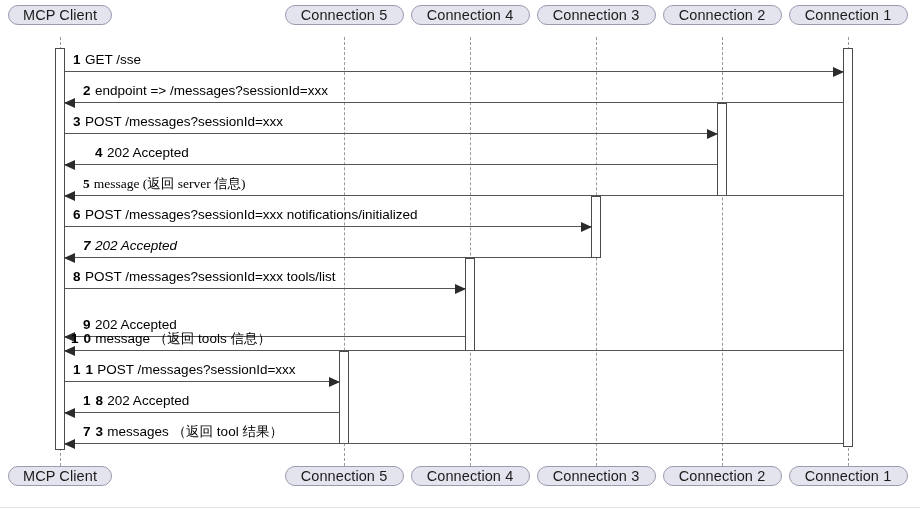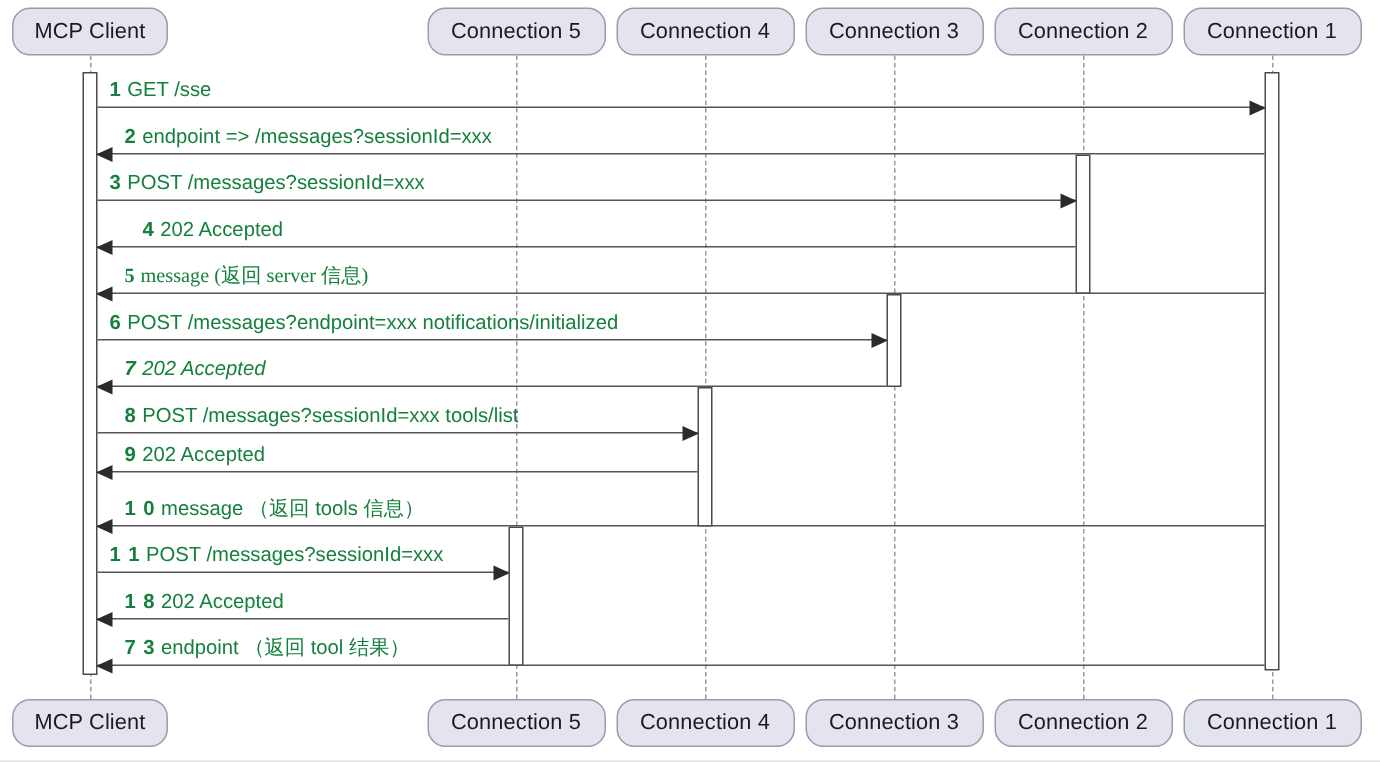--- a/index.html
+++ b/index.html
@@ -26,21 +26,21 @@
     bottom: 0;
     width: 920px;
     height: 1px;
     background: #e2e2e2;
   }
 
   
   .participant-box {
     position: absolute;
     box-sizing: border-box;
-    height: 32px;
+    height: 20px;
     background: #e4e4ef;
     border: 1px solid #9a9ab0;
     border-radius: 12px;
     display: flex;
     align-items: center;
     justify-content: center;
     font-size: 14.5px;
     color: #1b1b1b;
     letter-spacing: .1px;
     white-space: nowrap;
@@ -83,21 +83,21 @@
   .arrowhead.left {
     border-top: 5px solid transparent;
     border-bottom: 5px solid transparent;
     border-right: 11px solid #2b2b2b;
     left: -1px;
   }
   .msg-label {
     position: absolute;
     bottom: 4px;
     font-size: 13.5px;
-    color: #15803d;
+    color: #000000;
     white-space: nowrap;
     line-height: 16px;
   }
   .msg-label .seq {
     font-weight: bold;
     letter-spacing: .6px;
   }
 </style>
 </head>
 <body>
@@ -159,49 +159,49 @@
       <div class="msg" style="left: 65px; top: 164px; width: 652px;">
         <div class="arrowhead left"></div>
         <div class="msg-label" style="left: 30px;"><span class="seq">4</span> <span>202 Accepted</span></div>
       </div>
       <div class="msg" style="left: 65px; top: 195px; width: 778px;">
         <div class="arrowhead left"></div>
         <div class="msg-label" style="left: 18px; font-family: Liberation Serif, serif;"><span class="seq">5</span> <span>message (返回 server 信息)</span></div>
       </div>
       <div class="msg" style="left: 65px; top: 226px; width: 526px;">
         <div class="arrowhead right"></div>
-        <div class="msg-label" style="left: 8px;"><span class="seq">6</span> <span>POST /messages?endpoint=xxx notifications/initialized</span></div>
+        <div class="msg-label" style="left: 8px;"><span class="seq">6</span> <span>POST /messages?sessionId=xxx notifications/initialized</span></div>
       </div>
       <div class="msg" style="left: 65px; top: 257px; width: 526px;">
         <div class="arrowhead left"></div>
         <div class="msg-label" style="left: 18px; font-style: italic;"><span class="seq">7</span> <span>202 Accepted</span></div>
       </div>
       <div class="msg" style="left: 65px; top: 288px; width: 400px;">
         <div class="arrowhead right"></div>
-        <div class="msg-label" style="left: 8px; margin-left: 10px;"><span class="seq">8</span> <span>POST /messages?sessionId=xxx tools/list</span></div>
-      </div>
-      <div class="msg" style="left: 65px; top: 314px; width: 400px;">
+        <div class="msg-label" style="left: 8px;"><span class="seq">8</span> <span>POST /messages?sessionId=xxx tools/list</span></div>
+      </div>
+      <div class="msg" style="left: 65px; top: 336px; width: 400px;">
         <div class="arrowhead left"></div>
         <div class="msg-label" style="left: 18px;"><span class="seq">9</span> <span>202 Accepted</span></div>
       </div>
       <div class="msg" style="left: 65px; top: 350px; width: 778px;">
         <div class="arrowhead left"></div>
-        <div class="msg-label" style="left: 18px; margin-top: 13px;"><span class="seq">1 0</span> <span>message （返回 tools 信息）</span></div>
+        <div class="msg-label" style="left: 6px; margin-top: 13px;"><span class="seq">1 0</span> <span>message （返回 tools 信息）</span></div>
       </div>
       <div class="msg" style="left: 65px; top: 381px; width: 274px;">
         <div class="arrowhead right"></div>
         <div class="msg-label" style="left: 8px;"><span class="seq">1 1</span> <span>POST /messages?sessionId=xxx</span></div>
       </div>
       <div class="msg" style="left: 65px; top: 412px; width: 274px;">
         <div class="arrowhead left"></div>
         <div class="msg-label" style="left: 18px;"><span class="seq">1 8</span> <span>202 Accepted</span></div>
       </div>
       <div class="msg" style="left: 65px; top: 443px; width: 778px;">
         <div class="arrowhead left"></div>
-        <div class="msg-label" style="left: 18px;"><span class="seq">7 3</span> <span>endpoint （返回 tool 结果）</span></div>
+        <div class="msg-label" style="left: 18px;"><span class="seq">7 3</span> <span>messages （返回 tool 结果）</span></div>
       </div>
     </div>
 
   <div id="bottom-participants">
       <div class="participant-box" style="left: 8px; top: 466px; width: 104px;">
         <span>MCP Client</span>
       </div>
       <div class="participant-box" style="left: 284.5px; top: 466px; width: 119px;">
         <span>Connection 5</span>
       </div>

